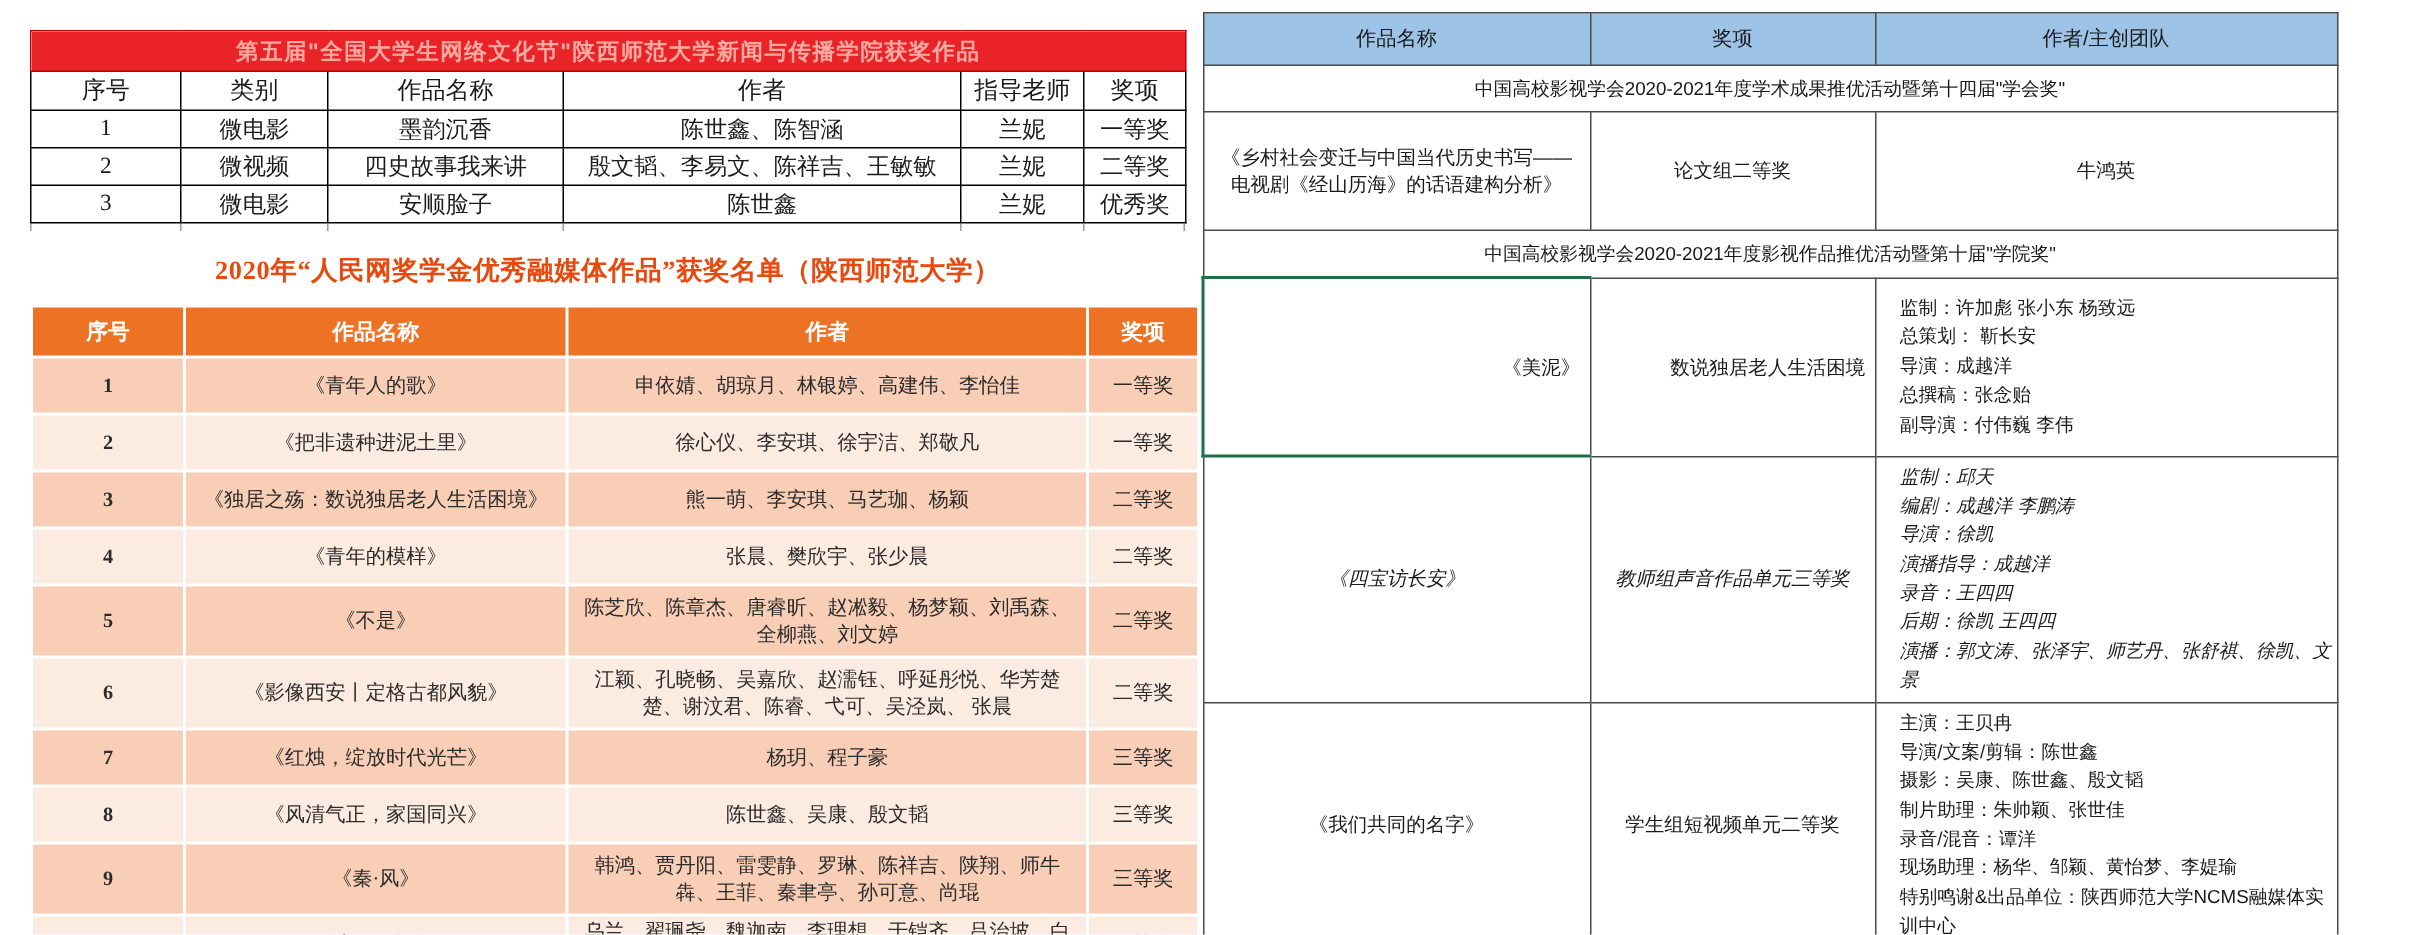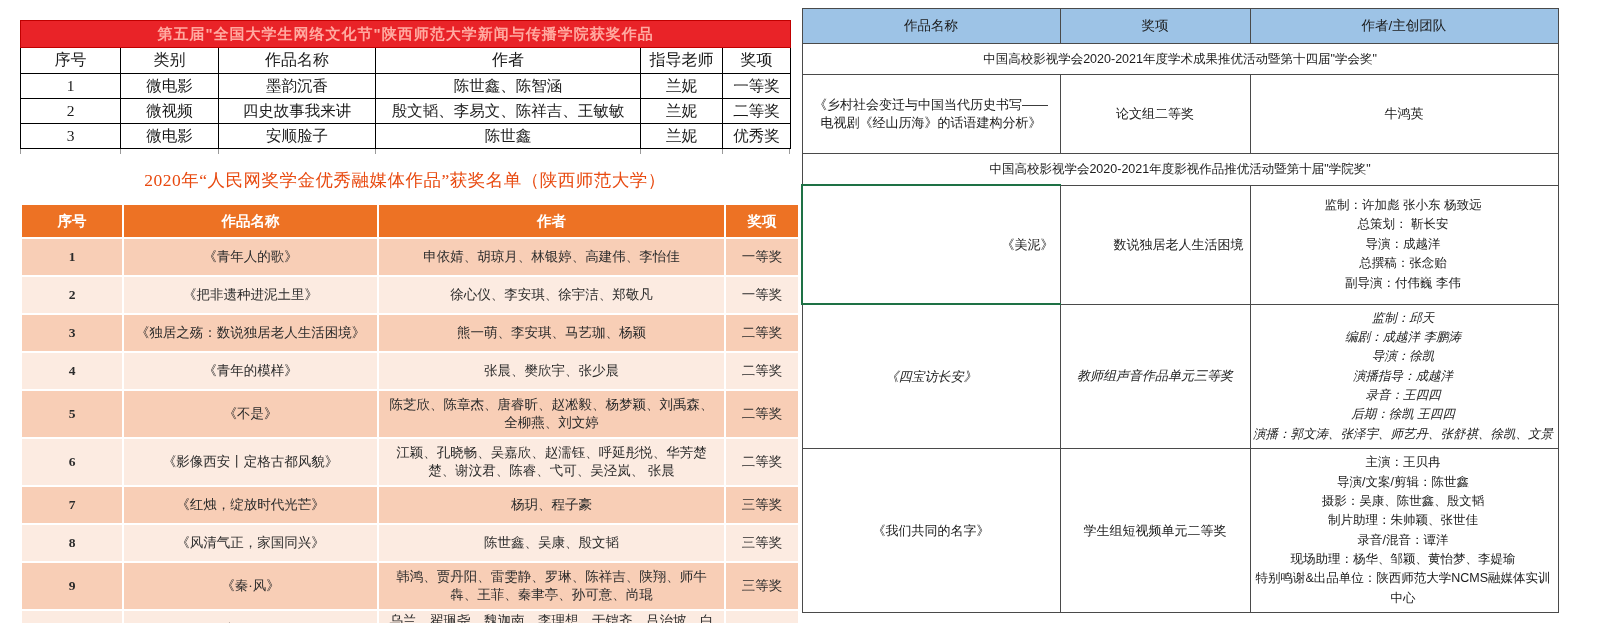--- a/index.html
+++ b/index.html
@@ -19,21 +19,21 @@
   }
   .t1 th,.t1 td{border:1.5px solid #000;text-align:center;padding:0 2px;
     overflow:hidden;white-space:nowrap;}
   .t1 th{height:25px;font-weight:normal;font-size:16px;}
   .t1 tbody td{height:24px;}
   
   .ticks{position:relative;width:770px;height:6px;}
   .ticks span{position:absolute;top:0;width:1px;height:5px;background:#9a9a9a;}
   
   .t2-title{
-    width:770px;text-align:center;font-weight:normal;font-size:17.5px;color:#e8490f;
+    width:770px;text-align:center;font-weight:bold;font-size:17.5px;color:#e8490f;
     margin:13px 0 11px 0;letter-spacing:0.5px;
   }
   
   .t2{width:770px;border-collapse:separate;border-spacing:2px;font-size:13.5px;}
   .t2 th{
     background:#ed7224;color:#ffffff;font-weight:bold;height:30px;
     font-family:"Liberation Sans","DejaVu Sans",sans-serif;font-size:14.5px;
   }
   .t2 td{text-align:center;color:#2b2b2b;padding:1px 4px;}
   .t2 tr.dark td{background:#f8ceb6;}
@@ -42,22 +42,22 @@
   .t2 tr.std td{height:34px;}
   .t2 tr.tall td{height:44px;}
   
   .right-panel{position:absolute;left:801px;top:8px;width:756px;
     font-family:"Liberation Sans","DejaVu Sans",sans-serif;}
   .t3{width:756px;font-size:13px;}
   .t3 th,.t3 td{border:1px solid #4a4a4a;text-align:center;padding:2px 6px;}
   .t3 th{background:#9dc3e6;height:30px;font-weight:normal;font-size:13.5px;}
   .t3 td.section{height:26px;font-size:12.5px;}
   .t3 td.credits{
-    text-align:center;white-space:pre-line;font-size:12.5px;line-height:1.55;
-    padding:4px 2px 4px 0;
+    text-align:left;white-space:pre-line;font-size:12.5px;line-height:1.55;
+    padding:4px 2px 4px 16px;
   }
   .t3 td.green-cell{border-left:2px solid #1e7145;border-top:2px solid #1e7145;
     border-bottom:2px solid #1e7145;}
   .r-a td{height:74px;}
   .r-b td{height:68px;}
   .r-c td{height:110px;text-align:right;}
   .r-d td{height:130px;font-style:italic;}
   .r-e td{height:148px;}
 </style>
 </head>

